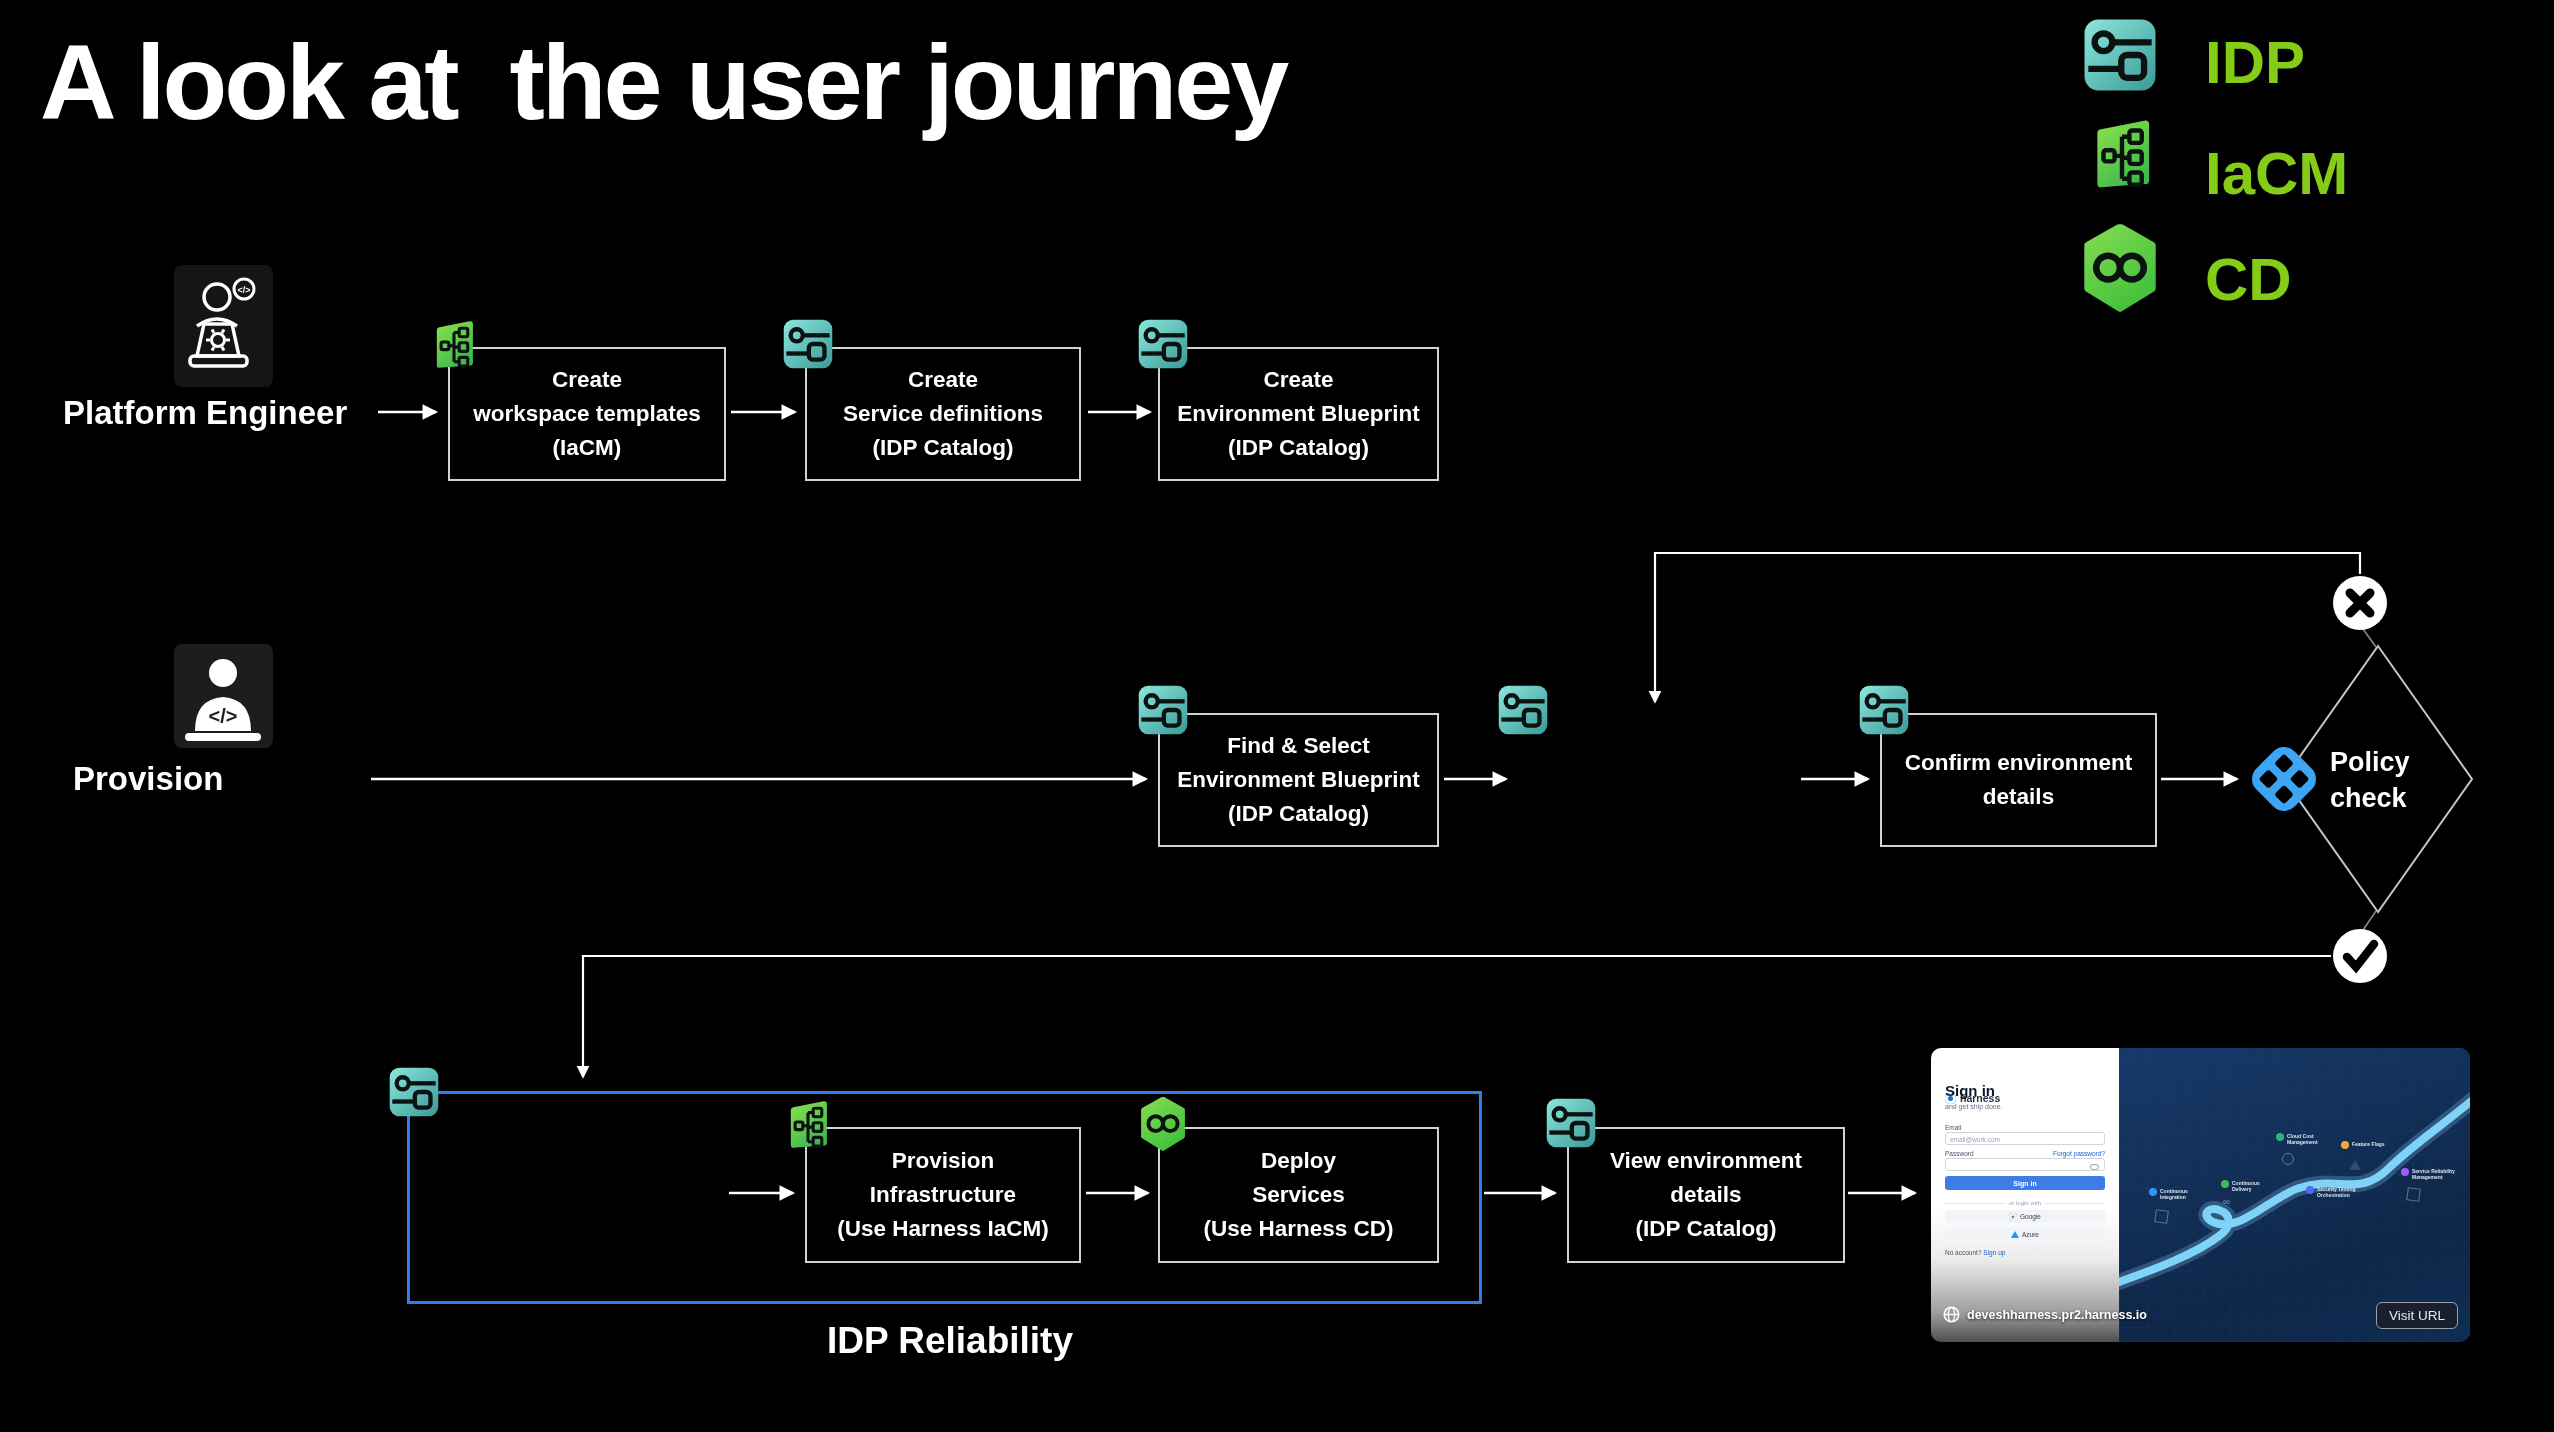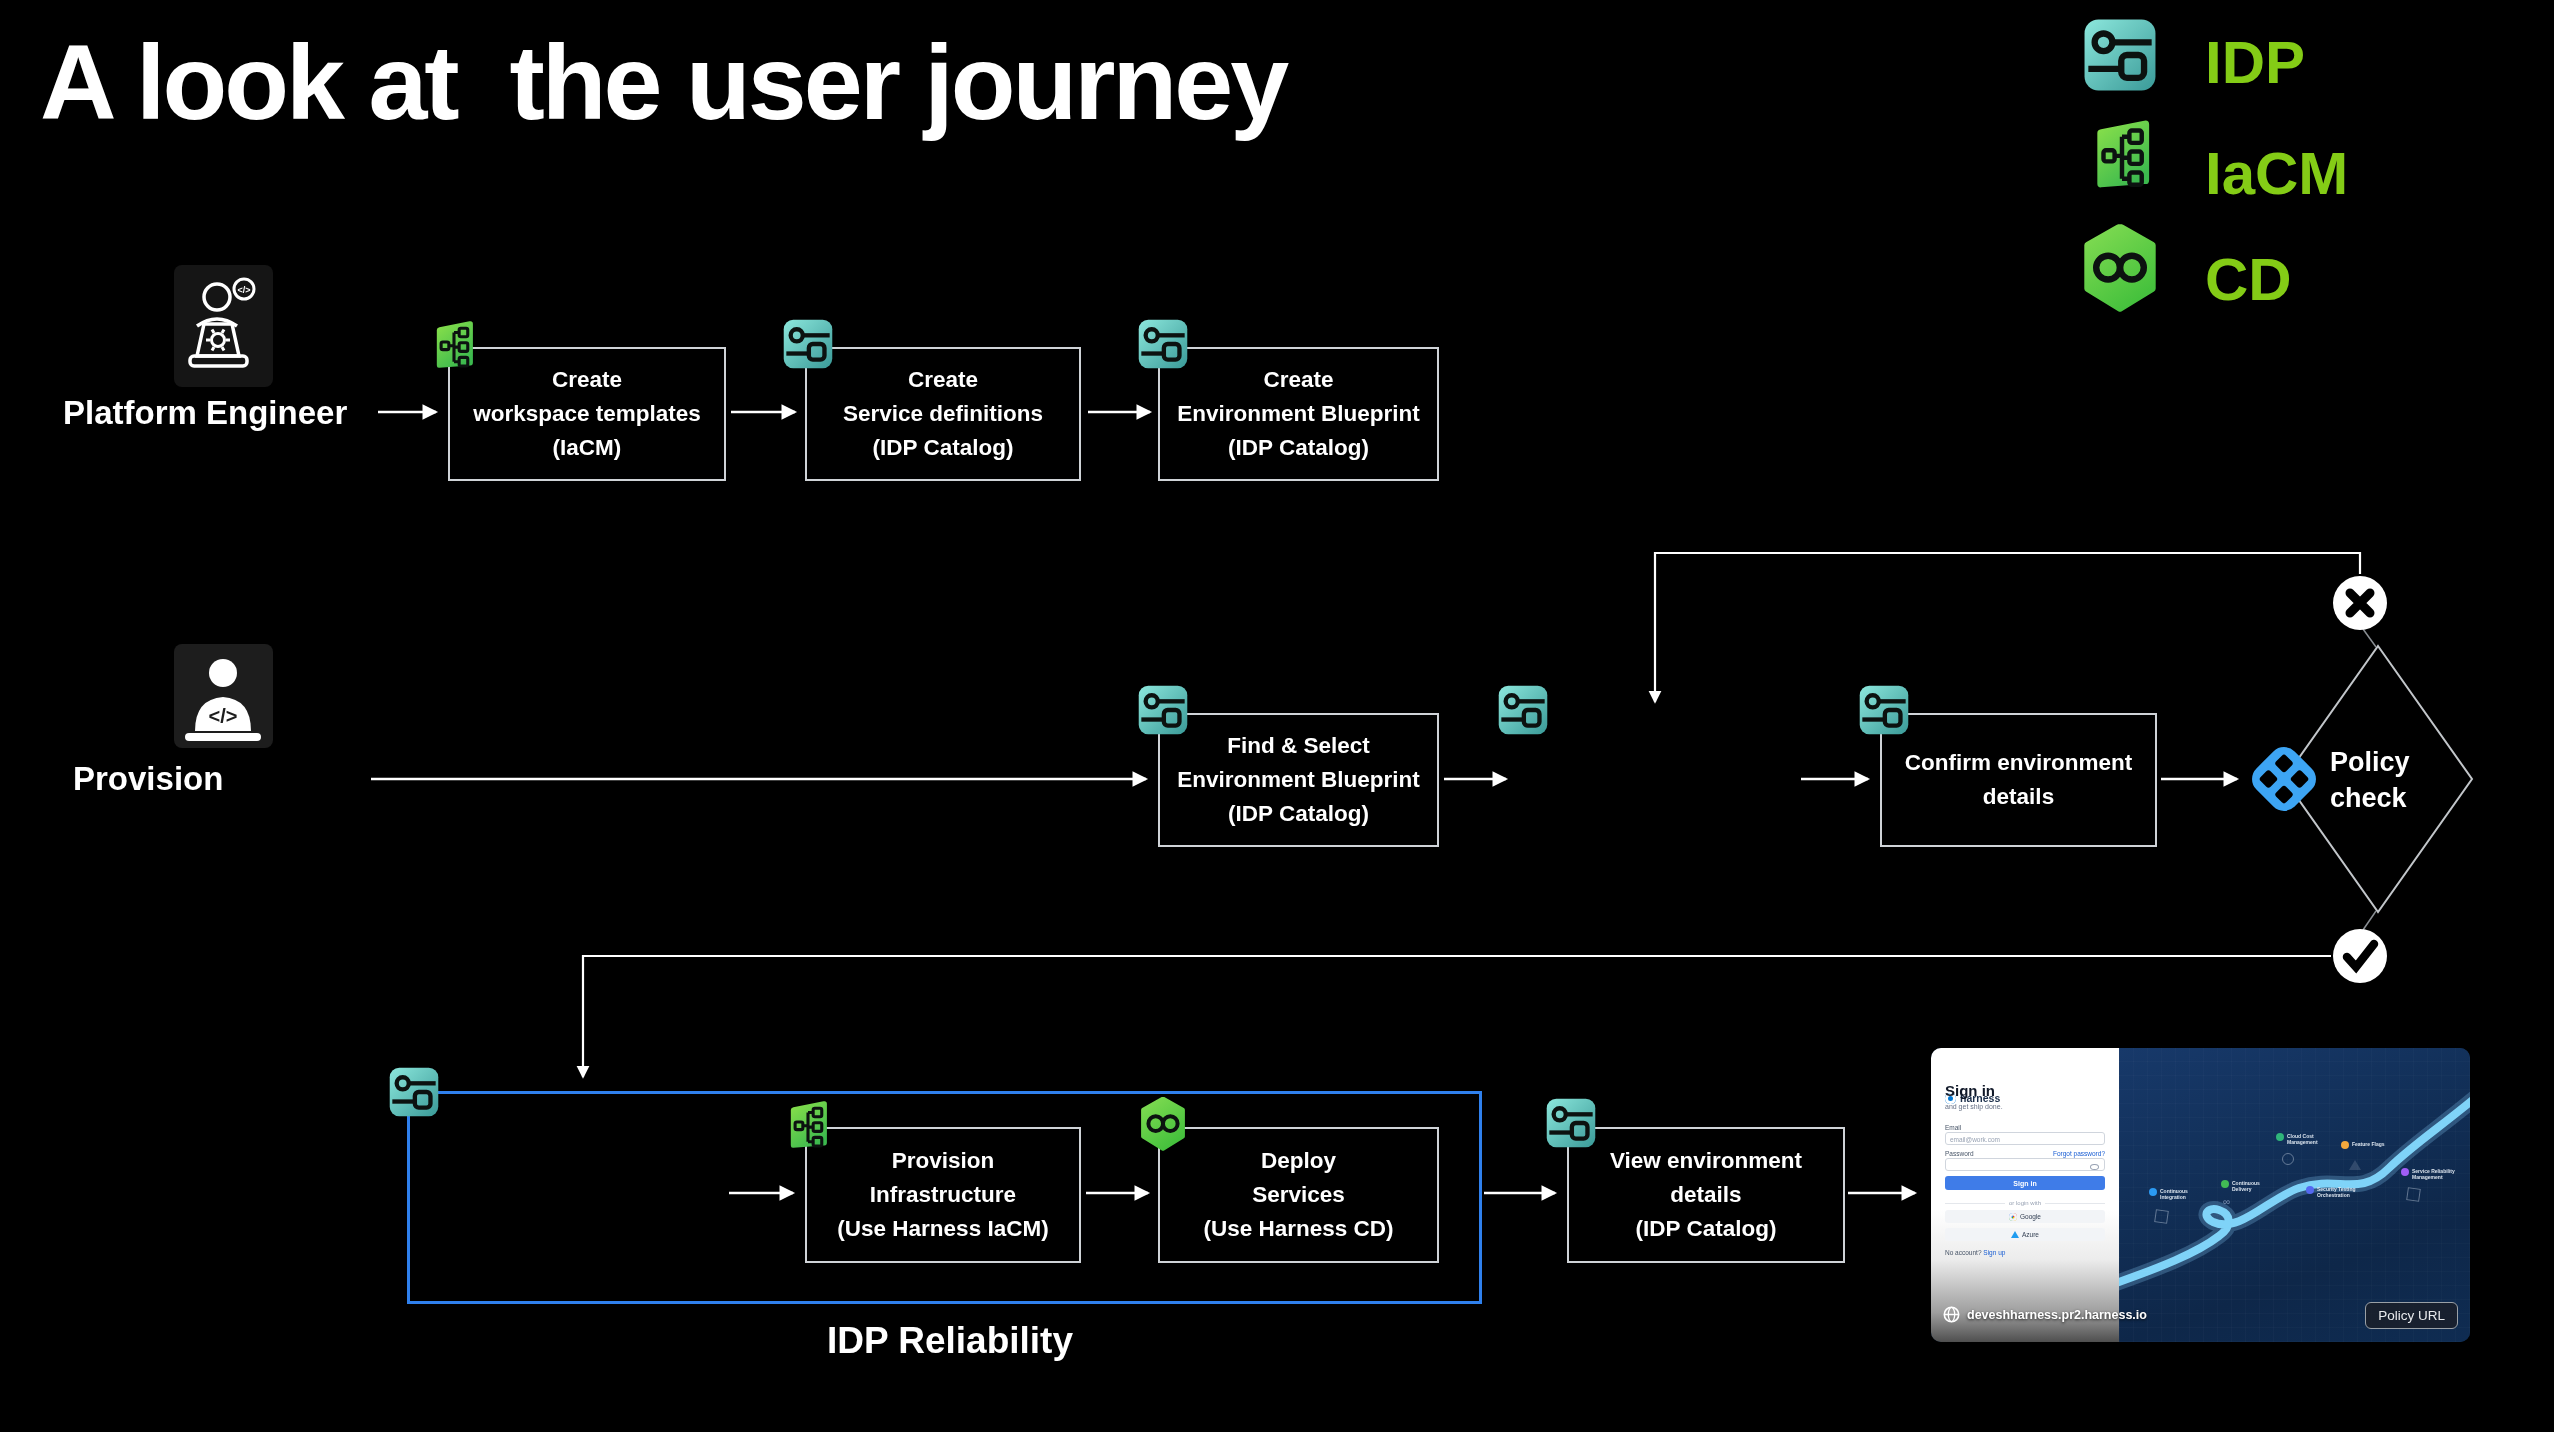--- a/index.html
+++ b/index.html
@@ -298,21 +298,21 @@
     </div>
 
     <div id="url-row">
       <svg width="17" height="17" viewBox="0 0 17 17">
         <circle cx="8.5" cy="8.5" r="7.2" fill="none" stroke="#fff" stroke-width="1.6"></circle>
         <ellipse cx="8.5" cy="8.5" rx="3.2" ry="7.2" fill="none" stroke="#fff" stroke-width="1.3"></ellipse>
         <line x1="1.3" y1="8.5" x2="15.7" y2="8.5" stroke="#fff" stroke-width="1.3"></line>
       </svg>
       <span>deveshharness.pr2.harness.io</span>
     </div>
-    <div id="visit-btn">Policy URL</div>
+    <div id="visit-btn">Visit URL</div>
   </div>
 
   <svg id="overlay" width="2554" height="1432" viewBox="0 0 2554 1432">
     <defs>
       <marker id="ah" markerWidth="7" markerHeight="7" refX="5.2" refY="3" orient="auto" markerUnits="strokeWidth">
         <path d="M0,0 L6,3 L0,6 Z" fill="#fff"></path>
       </marker>
     </defs>
     <g stroke="#fff" stroke-width="2.6" fill="none">
       <line x1="378" y1="412" x2="436" y2="412" marker-end="url(#ah)"></line>

